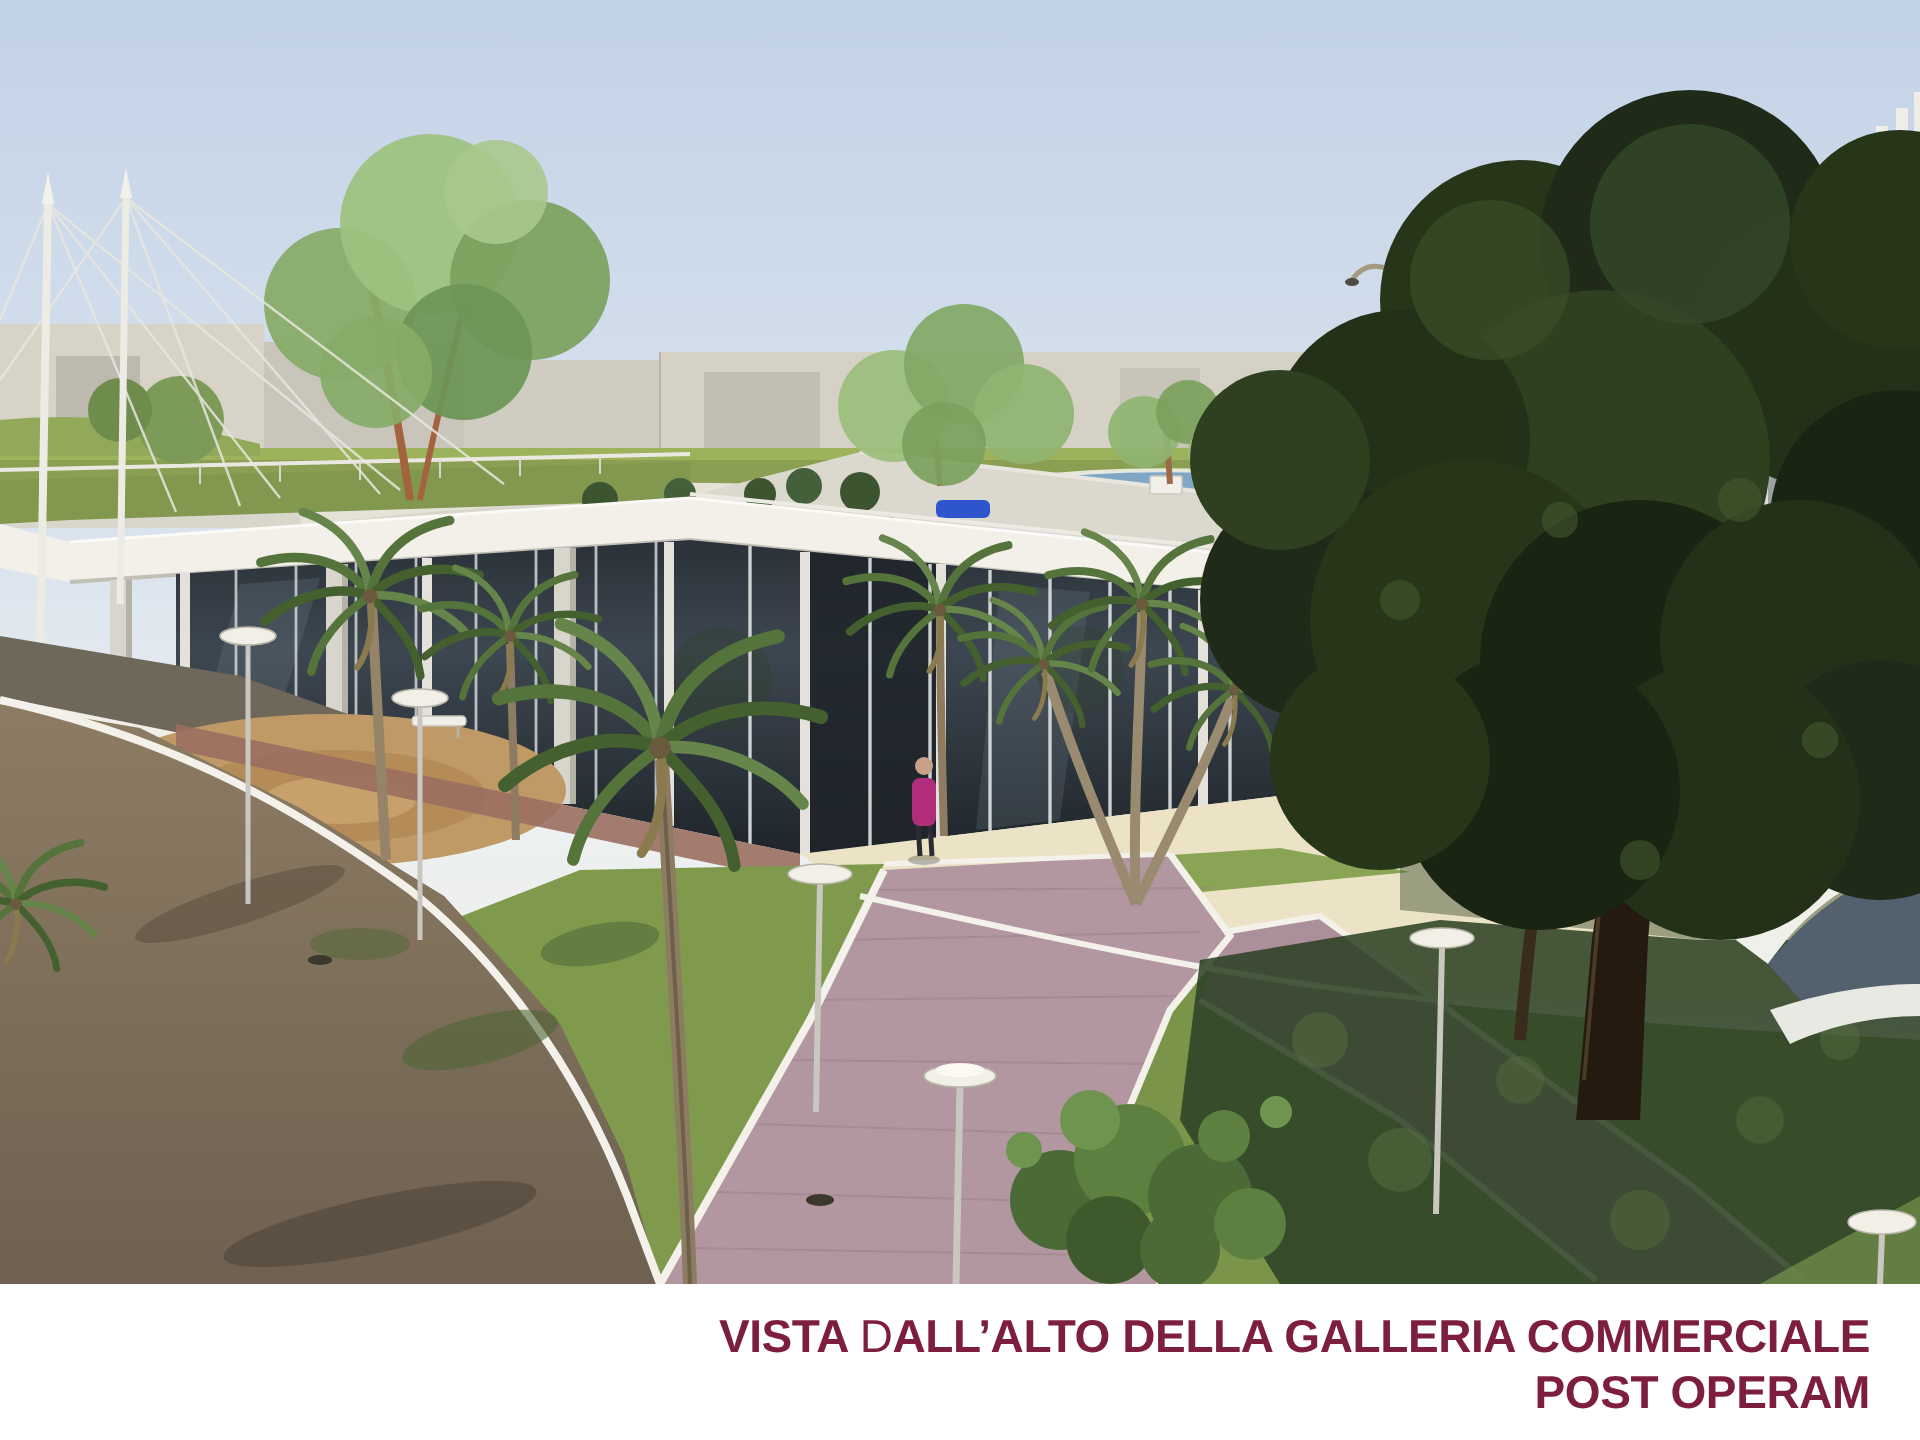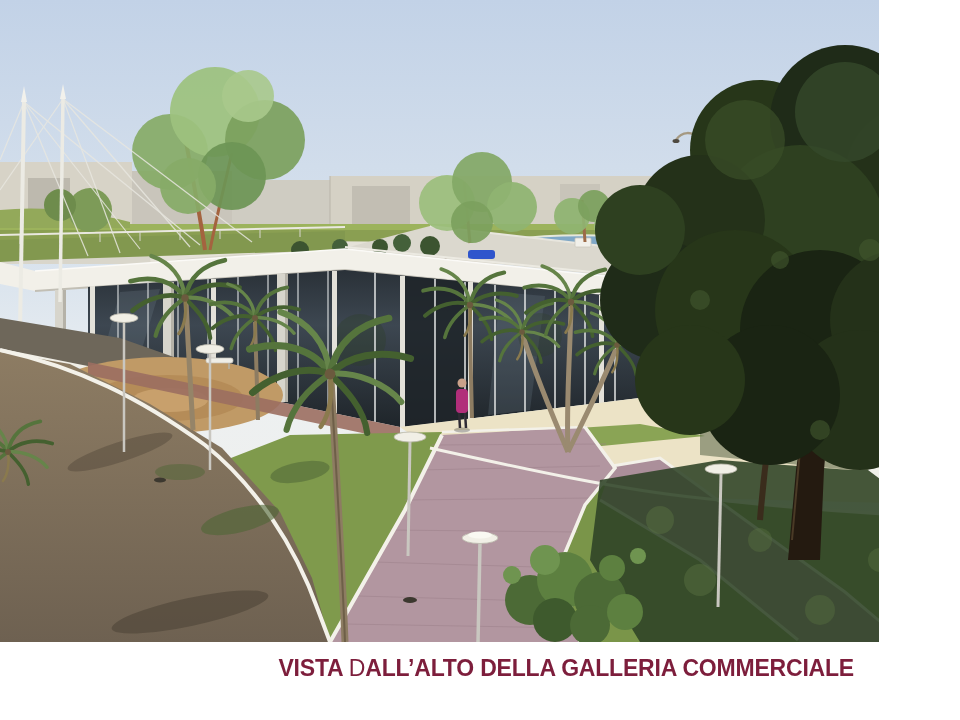--- a/index.html
+++ b/index.html
@@ -1,16 +1,16 @@
 <!DOCTYPE html>
 <html><head>
 <meta charset="utf-8">
 <style>
   html,body{margin:0;padding:0;background:#ffffff;}
-  .slide{position:relative;width:879px;height:720px;background:#ffffff;overflow:hidden;
+  .slide{position:relative;width:960px;height:720px;background:#ffffff;overflow:hidden;
          font-family:"Liberation Sans",sans-serif;}
   .render{position:absolute;left:0;top:0;width:960px;height:642px;margin:0;padding:0;}
   .render svg{display:block;width:100%;height:100%;}
   .caption{position:absolute;right:25px;top:654px;text-align:right;
            color:#7d1e3c;font-weight:700;font-size:23px;line-height:28px;letter-spacing:-0.2px;}
   .caption .cap-line{white-space:pre;}
   .caption .light{font-weight:400;}
 </style>
 </head>
 <body>
@@ -422,15 +422,16 @@
         <circle cx="545" cy="560" r="15" fill="#6f9450"></circle>
         <circle cx="612" cy="568" r="13" fill="#5d8040"></circle>
         <circle cx="638" cy="556" r="8" fill="#6f9450"></circle>
         <circle cx="512" cy="575" r="9" fill="#6f9450"></circle>
       </g>
     </svg>
   </figure>
 
   <div class="caption">
     <div class="cap-line"><span>VISTA </span><span class="light">D</span><span>ALL’ALTO DELLA GALLERIA COMMERCIALE</span></div>
+    <div class="cap-line">POST OPERAM</div>
   </div>
 
 </div>
 
 </body></html>

